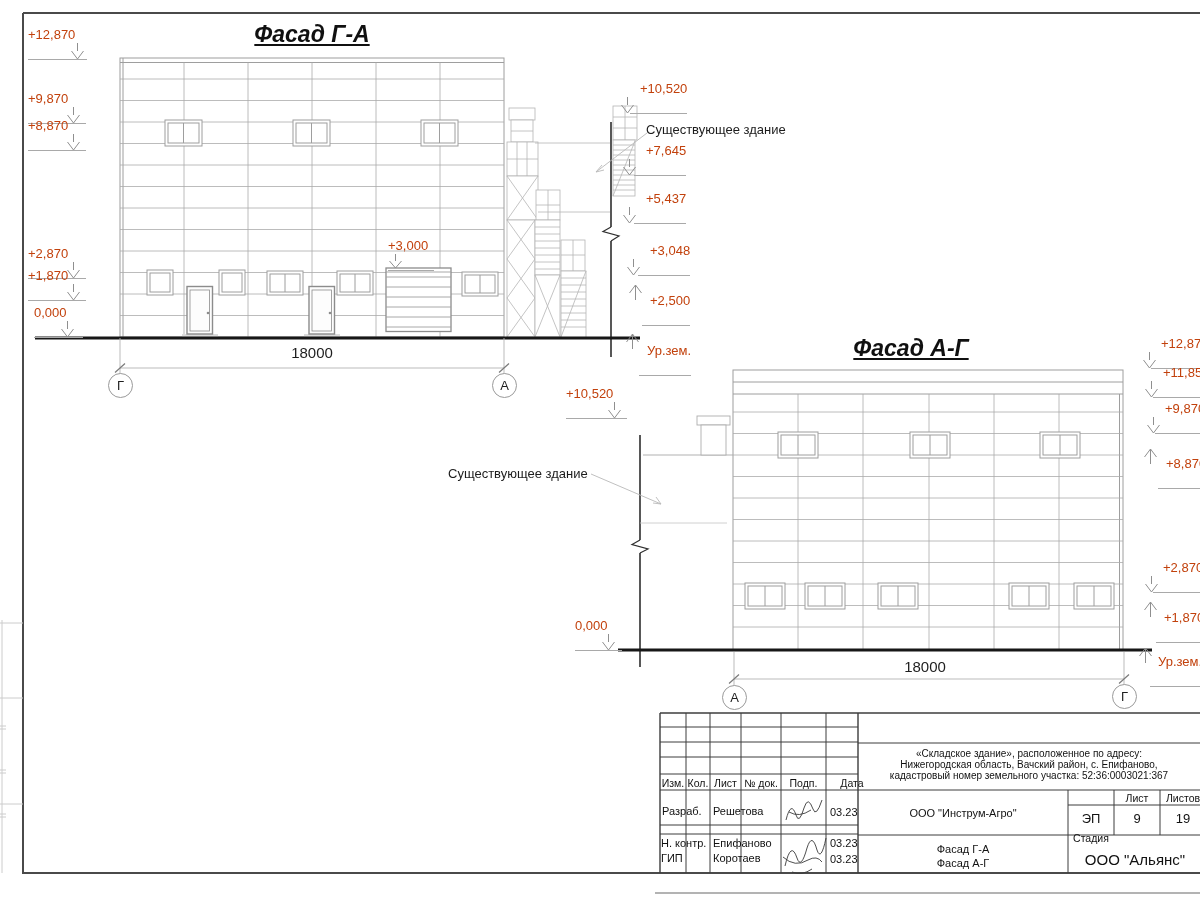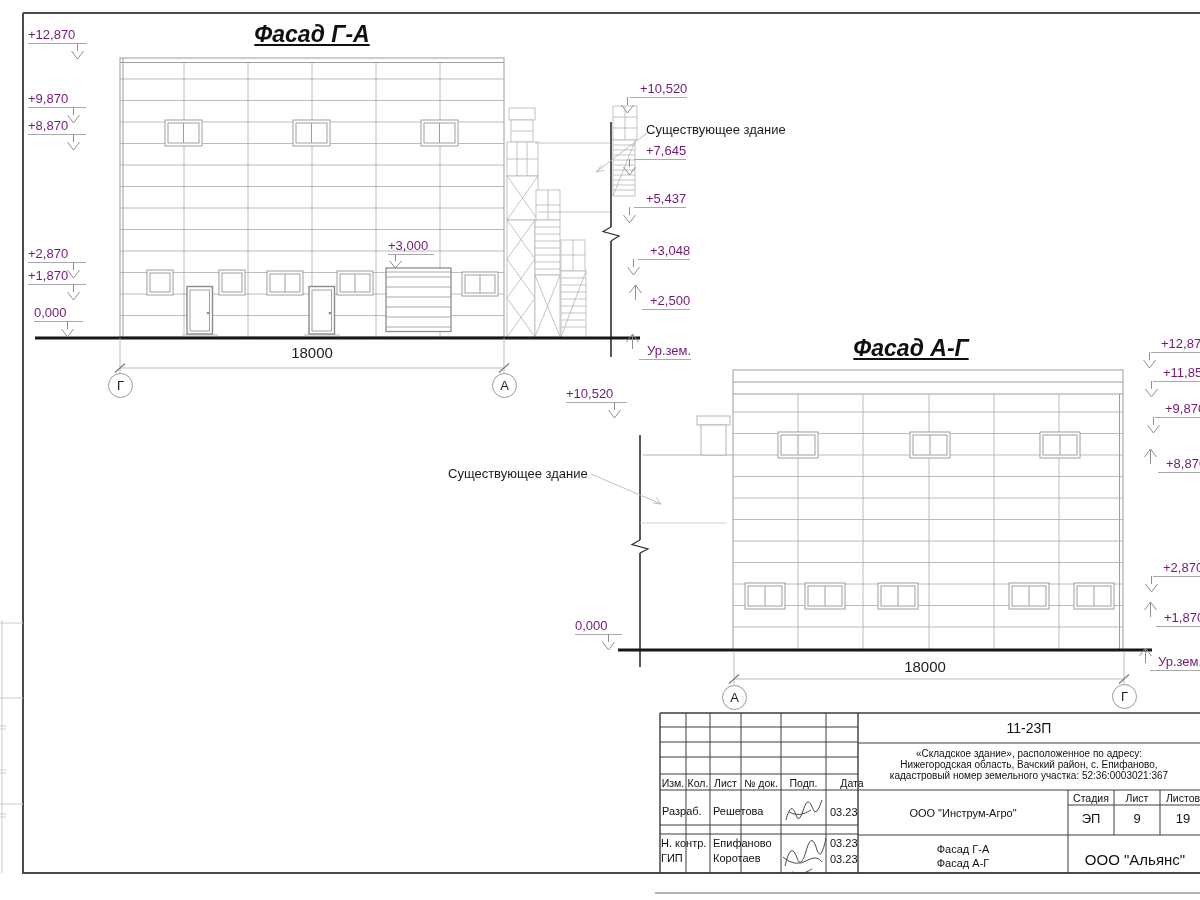--- a/index.html
+++ b/index.html
@@ -4,22 +4,22 @@
 <style>
   html,body{margin:0;padding:0;background:#fff;}
   .canvas{position:relative;width:1200px;height:900px;background:#fff;overflow:hidden;
           font-family:"Liberation Sans",sans-serif;}
   .canvas svg.lw{position:absolute;left:0;top:0;}
   .ftitle{position:absolute;font-size:23px;font-weight:bold;font-style:italic;
           text-decoration:underline;text-align:center;color:#101010;white-space:nowrap;}
   .dimtext{position:absolute;font-size:15px;color:#1e1e1e;text-align:center;}
   .axis{position:absolute;width:23px;height:23px;border:1px solid #9a9a9a;border-radius:50%;
         text-align:center;line-height:23px;font-size:13px;color:#1e1e1e;background:#fff;}
-  .mark{position:absolute;font-size:13px;line-height:14px;color:#701a75;
-        border-bottom:1px solid #a9a9a9;white-space:nowrap;padding-bottom:1px;}
+  .mark{position:absolute;font-size:13px;line-height:14px;color:#c2410c;
+        border-bottom:1px solid #a9a9a9;white-space:nowrap;padding-bottom:17px;}
   .lbl{position:absolute;font-size:13px;color:#1c1c1c;white-space:nowrap;}
   .arr{position:absolute;}
   .tb{position:absolute;color:#111;white-space:nowrap;}
   .tb.c{text-align:center;white-space:normal;}
 </style>
 </head>
 <body>
 
 <div class="canvas">
 
@@ -452,29 +452,28 @@
 <div class="tb" style="left:830px;top:806px;font-size:11px">03.23</div>
 
 <div class="tb" style="left:661px;top:837px;font-size:11px">Н. контр.</div>
 <div class="tb" style="left:713px;top:837px;font-size:11px">Епифаново</div>
 <div class="tb" style="left:830px;top:837px;font-size:11px">03.23</div>
 
 <div class="tb" style="left:661px;top:852px;font-size:11px">ГИП</div>
 <div class="tb" style="left:713px;top:852px;font-size:11px">Коротаев</div>
 <div class="tb" style="left:830px;top:853px;font-size:11px">03.23</div>
 
-<div class="tb c" style="left:858px;top:720px;width:342px;font-size:14px">11-23П</div>
 
 <div class="tb c" style="left:858px;top:748px;width:342px;font-size:10px">«Складское здание», расположенное по адресу:</div>
 <div class="tb c" style="left:858px;top:759px;width:342px;font-size:10px">Нижегородская область, Вачский район, с. Епифаново,</div>
 <div class="tb c" style="left:858px;top:770px;width:342px;font-size:10px">кадастровый номер земельного участка: 52:36:0003021:367</div>
 
 <div class="tb c" style="left:858px;top:807px;width:210px;font-size:11px">ООО "Инструм-Агро"</div>
 
-<div class="tb c" style="left:1068px;top:792px;width:46px;font-size:10.5px">Стадия</div>
+<div class="tb c" style="left:1068px;top:832px;width:46px;font-size:10.5px">Стадия</div>
 <div class="tb c" style="left:1114px;top:792px;width:46px;font-size:10.5px">Лист</div>
 <div class="tb c" style="left:1160px;top:792px;width:46px;font-size:10.5px">Листов</div>
 
 <div class="tb c" style="left:1068px;top:811px;width:46px;font-size:13px">ЭП</div>
 <div class="tb c" style="left:1114px;top:811px;width:46px;font-size:13px">9</div>
 <div class="tb c" style="left:1160px;top:811px;width:46px;font-size:13px">19</div>
 
 <div class="tb c" style="left:858px;top:843px;width:210px;font-size:11px">Фасад Г-А</div>
 <div class="tb c" style="left:858px;top:857px;width:210px;font-size:11px">Фасад А-Г</div>
 

